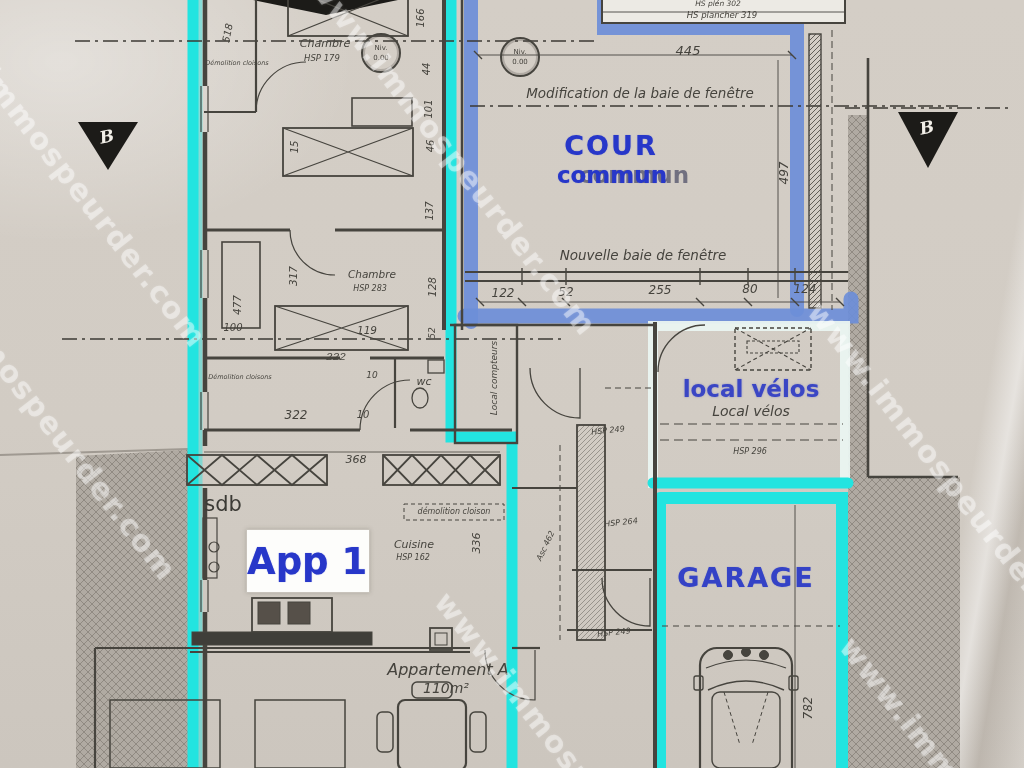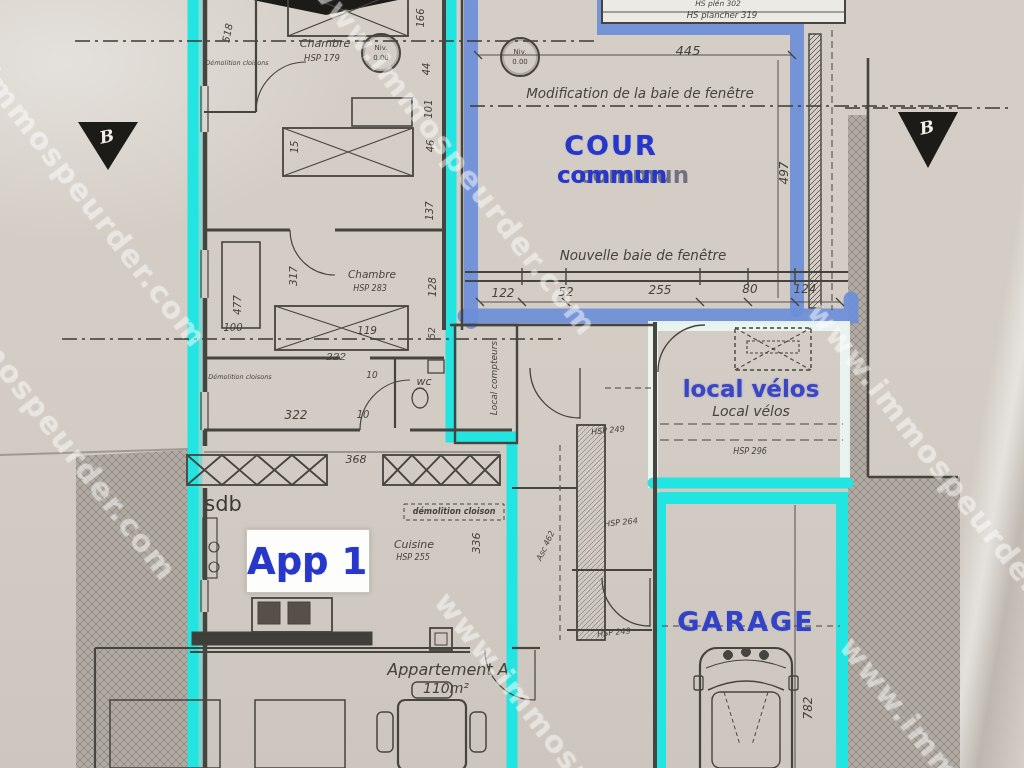--- a/index.html
+++ b/index.html
@@ -233,23 +233,23 @@
   <div class="lbl rot" style="left:432px;top:287px;font-size:10.5px;">128</div>
   <div class="lbl rot" style="left:432px;top:333px;font-size:9px;">52</div>
   <div class="lbl" style="left:336px;top:357px;font-size:11px;font-family:Liberation Mono, monospace;">222</div>
   <div class="lbl" style="left:296px;top:415px;font-size:12px;">322</div>
   <div class="lbl" style="left:363px;top:415px;font-size:10px;">10</div>
   <div class="lbl" style="left:372px;top:375px;font-size:9px;">10</div>
   <div class="lbl" style="left:356px;top:459px;font-size:11px;">368</div>
   <div class="lbl rot" style="left:476px;top:543px;font-size:11px;">336</div>
 
   <div class="lbl" style="left:223px;top:504px;font-size:21px;font-style:normal;color:#3b3a35;">sdb</div>
-  <div class="lbl" style="left:454px;top:512px;font-size:8px;font-weight:bold;">démolition cloison</div>
+  <div class="lbl" style="left:454px;top:512px;font-size:8px;">démolition cloison</div>
   <div class="lbl" style="left:414px;top:544px;font-size:11px;">Cuisine</div>
-  <div class="lbl" style="left:413px;top:558px;font-size:8px;">HSP 255</div>
+  <div class="lbl" style="left:413px;top:558px;font-size:8px;">HSP 162</div>
   <div class="badge" style="left:246px;top:529px;width:122px;height:62px;">
     <span class="blue" style="font-size:37px;font-family:'DejaVu Sans',sans-serif;">App 1</span>
   </div>
   <div class="lbl" style="left:448px;top:670px;font-size:16px;">Appartement A</div>
   <div class="lbl" style="left:446px;top:688px;font-size:14px;">110m²</div>
 
   <div class="lbl rot" style="left:494px;top:378px;font-size:9px;">Local compteurs</div>
   <div class="lbl" style="left:608px;top:431px;font-size:8px;transform:translate(-50%,-50%) rotate(-6deg);">HSP 249</div>
   <div class="lbl" style="left:621px;top:523px;font-size:8px;transform:translate(-50%,-50%) rotate(-6deg);">HSP 264</div>
   <div class="lbl" style="left:546px;top:546px;font-size:8px;transform:translate(-50%,-50%) rotate(-65deg);">Asc 462</div>
@@ -267,21 +267,21 @@
   <div class="lbl" style="left:503px;top:293px;font-size:12px;">122</div>
   <div class="lbl" style="left:566px;top:292px;font-size:12px;">52</div>
   <div class="lbl" style="left:660px;top:290px;font-size:12px;">255</div>
   <div class="lbl" style="left:750px;top:289px;font-size:12px;">80</div>
   <div class="lbl" style="left:805px;top:289px;font-size:12px;">124</div>
 
   <div class="lbl blue" style="left:751px;top:389px;font-size:23px;color:#3a46c4;text-shadow:0 0 2px rgba(58,70,196,.5);">local vélos</div>
   <div class="lbl" style="left:751px;top:411px;font-size:14px;">Local vélos</div>
   <div class="lbl" style="left:750px;top:452px;font-size:8px;">HSP 296</div>
 
-  <div class="lbl blue" style="left:746px;top:577px;font-size:27px;letter-spacing:2px;color:#3442c6;margin-top:44px;">GARAGE</div>
+  <div class="lbl blue" style="left:746px;top:577px;font-size:27px;letter-spacing:2px;color:#3442c6;">GARAGE</div>
   <div class="lbl rot" style="left:808px;top:708px;font-size:12px;">782</div>
 
   <div class="wm" style="left:-60px;top:-18px;">www.immospeurder.com</div>
   <div class="wm" style="left:330px;top:-30px;">www.immospeurder.com</div>
   <div class="wm" style="left:-90px;top:215px;">www.immospeurder.com</div>
   <div class="wm" style="left:828px;top:295px;">www.immospeurder.com</div>
   <div class="wm" style="left:455px;top:585px;">www.immospeurder.com</div>
   <div class="wm" style="left:860px;top:630px;">www.immospeurder.com</div>
 </div>
 

